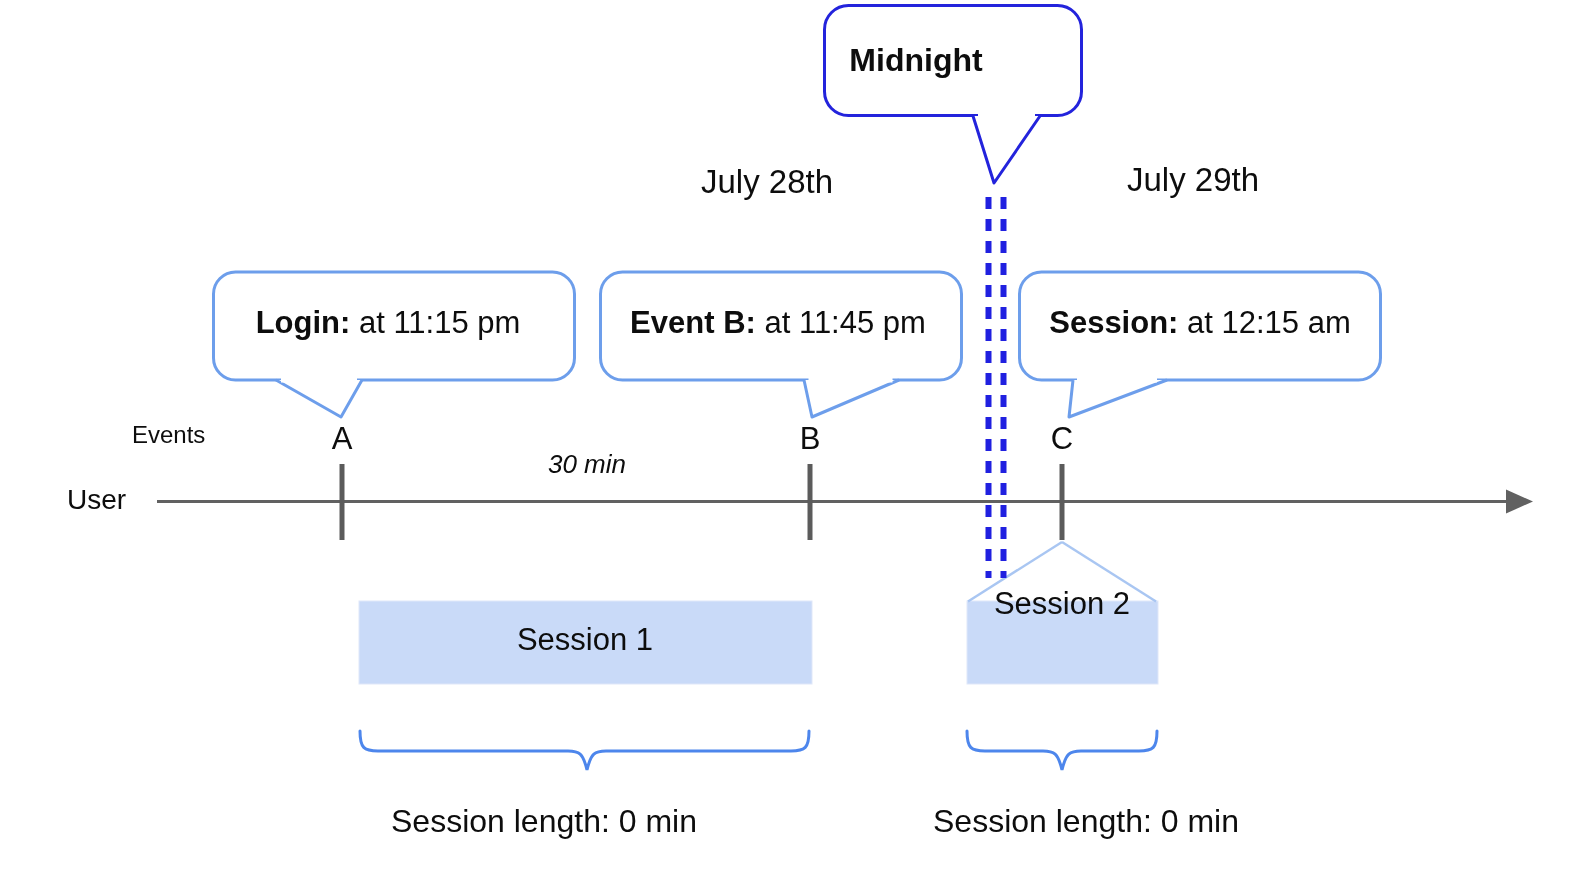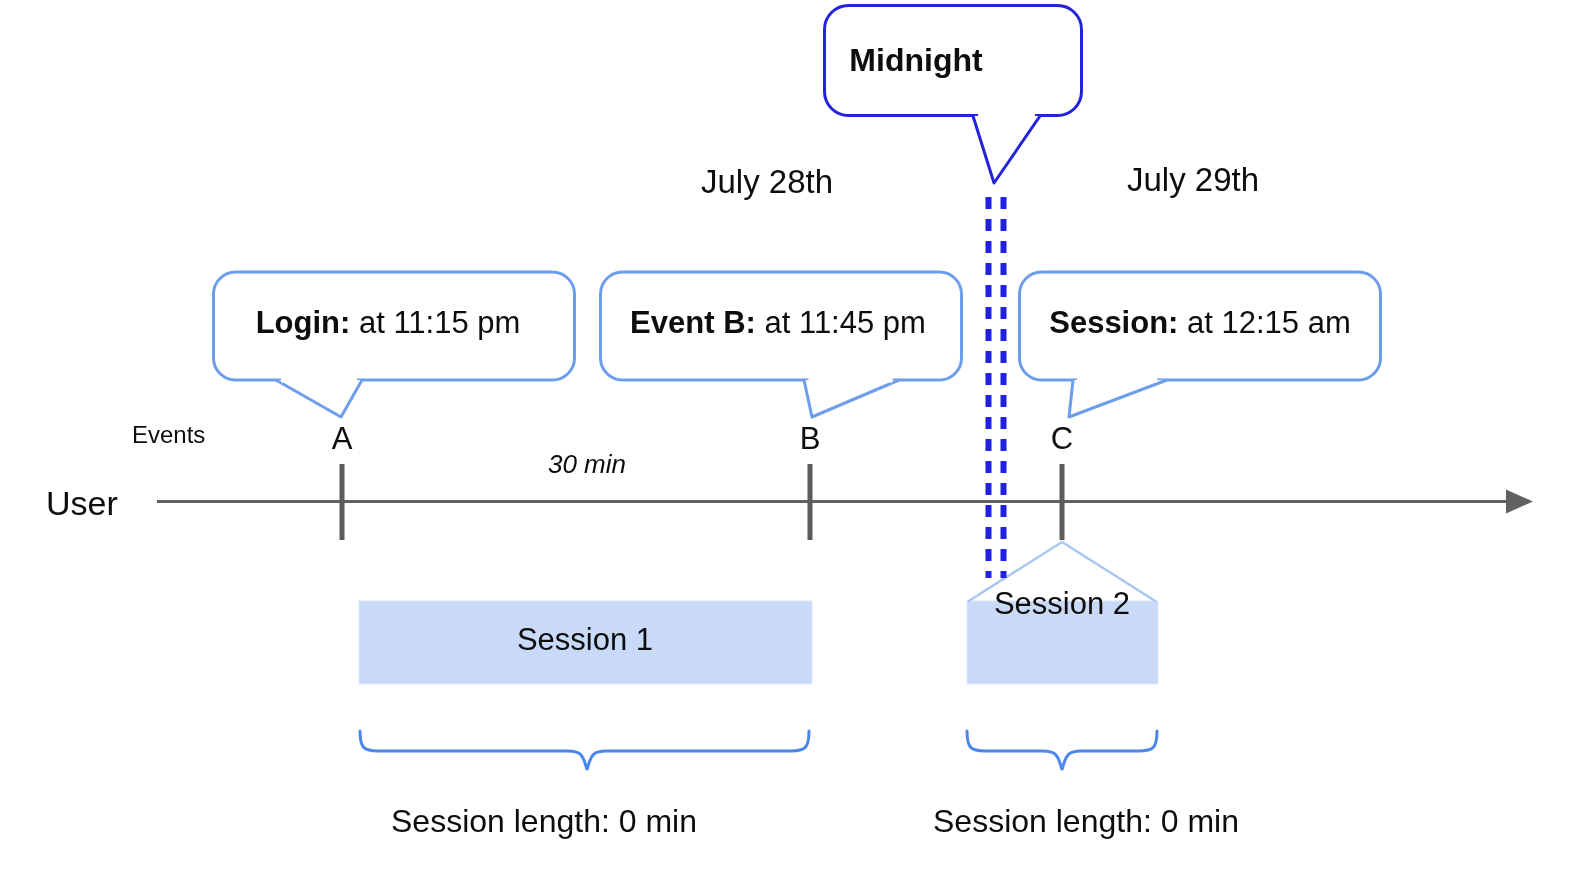--- a/index.html
+++ b/index.html
@@ -8,21 +8,21 @@
     font-family:"Liberation Sans", sans-serif; overflow:hidden;text-align:center;
   }
   .layer-svg { position:absolute; inset:0; }
   .txt {
     position:absolute; color:#0d0d0d; white-space:nowrap;
     line-height:1.15; font-size:31px;
     font-family:"Liberation Sans", sans-serif;
   }
   .ctr { transform:translateX(-50%); }
   .bold { font-weight:bold; }
-  .f34 { font-size:34px; }
+  .f34 { font-size:28px;margin-left:21px; }
   .f33 { font-size:33px; }
   .f32 { font-size:32px; }
   .f30 { font-size:24px; }
   .f26 { font-size:26px;font-style:italic; }
 
   
   .axis { stroke:#616161; stroke-width:3; }
   .arrowhead { fill:#616161; }
   .tick { stroke:#5b5b5b; stroke-width:5; }
   .session-box { fill:#c9daf8; stroke:#dfe7f9; stroke-width:1; }

